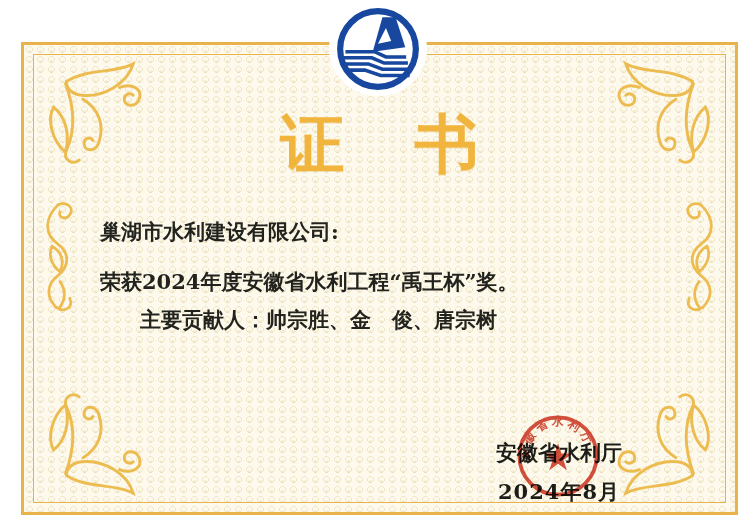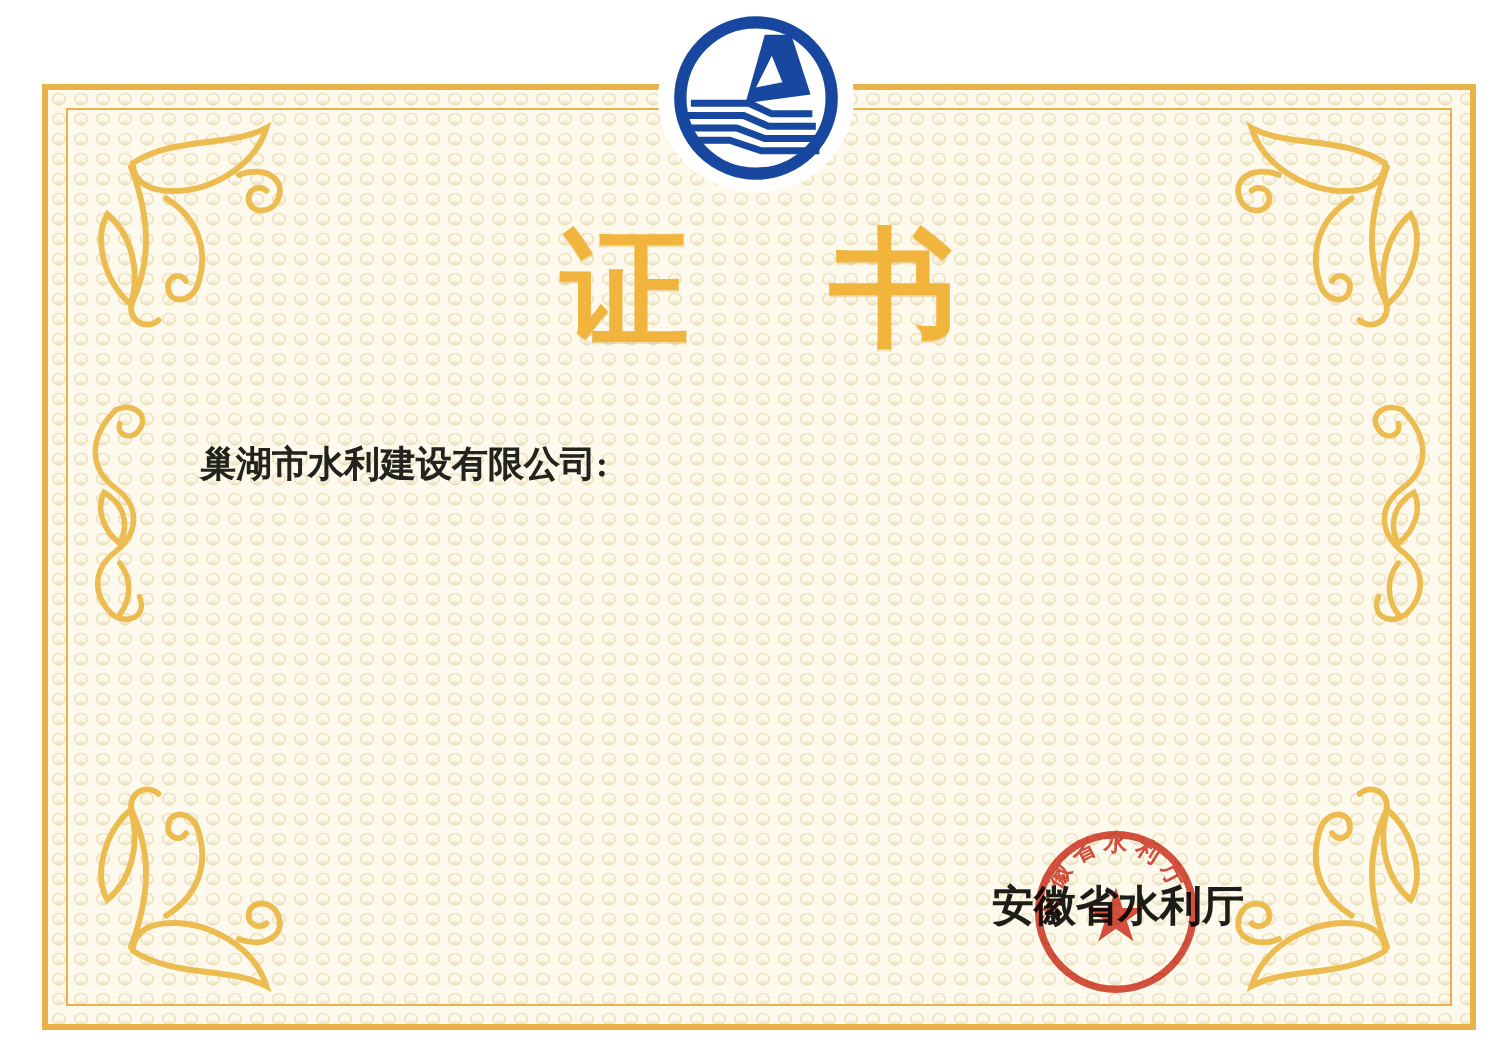--- a/index.html
+++ b/index.html
@@ -42,23 +42,22 @@
   .title{
     position:absolute;left:0;right:0;top:56px;
     display:flex;justify-content:center;gap:70px;
     font-size:64px;font-weight:bold;color:#f1b53e;
     text-shadow:0 1px 0 rgba(210,150,30,.25);
   }
 
   
   .body-block{
     position:absolute;left:76px;top:168px;right:40px;
-    color:#23231e;font-weight:bold;font-size:18px;line-height:38px;
+    color:#23231e;font-weight:bold;font-size:21px;line-height:38px;
     white-space:nowrap;
-    font-family:Liberation Serif, serif;
   }
   .recipient{margin-bottom:12px;}
   .indent{padding-left:40px;}
 
   
   .sig{
     position:absolute;left:440px;top:394px;width:190px;
     text-align:center;color:#1d1d18;font-weight:bold;font-size:21px;
   }
   .sig .date{margin-top:11px;letter-spacing:1px;}
@@ -116,24 +115,27 @@
         <use href="#sideOrn"></use>
       </svg>
 
     <div class="title">
       <span>证</span>
       <span>书</span>
     </div>
 
     <div class="body-block">
       <div class="recipient">巢湖市水利建设有限公司:</div>
+      <div>荣获2024年度安徽省水利工程“禹王杯”奖。</div>
+      <div class="indent">主要贡献人：帅宗胜、金　俊、唐宗树</div>
     </div>
 
     <div class="sig">
       <div>安徽省水利厅</div>
+      <div class="date">2024年8月</div>
     </div>
 
     <svg class="seal" viewBox="0 0 100 100">
       <circle cx="50" cy="50" r="46" fill="none" stroke="#cf3a28" stroke-width="4.5"></circle>
       <path id="sealArc" d="M 17 60 A 35 35 0 1 1 83 60" fill="none"></path>
       <text fill="#cf3a28" font-size="14" font-weight="bold" letter-spacing="4">
         <textPath href="#sealArc" startOffset="4%">安徽省水利厅</textPath>
       </text>
       <text x="50" y="67" font-size="44" text-anchor="middle" fill="#cf3a28">★</text>
     </svg>

